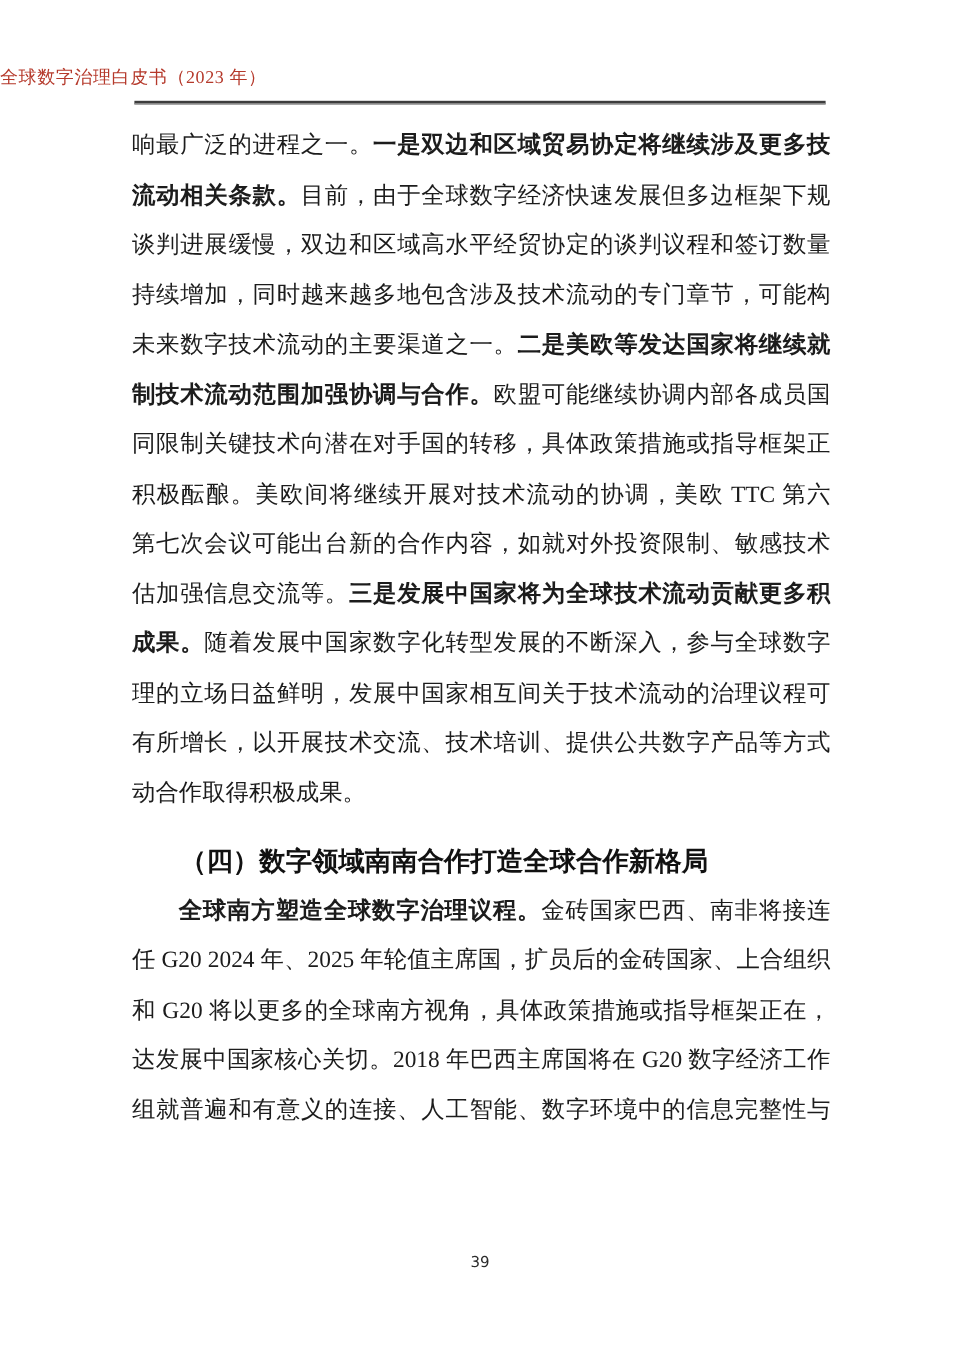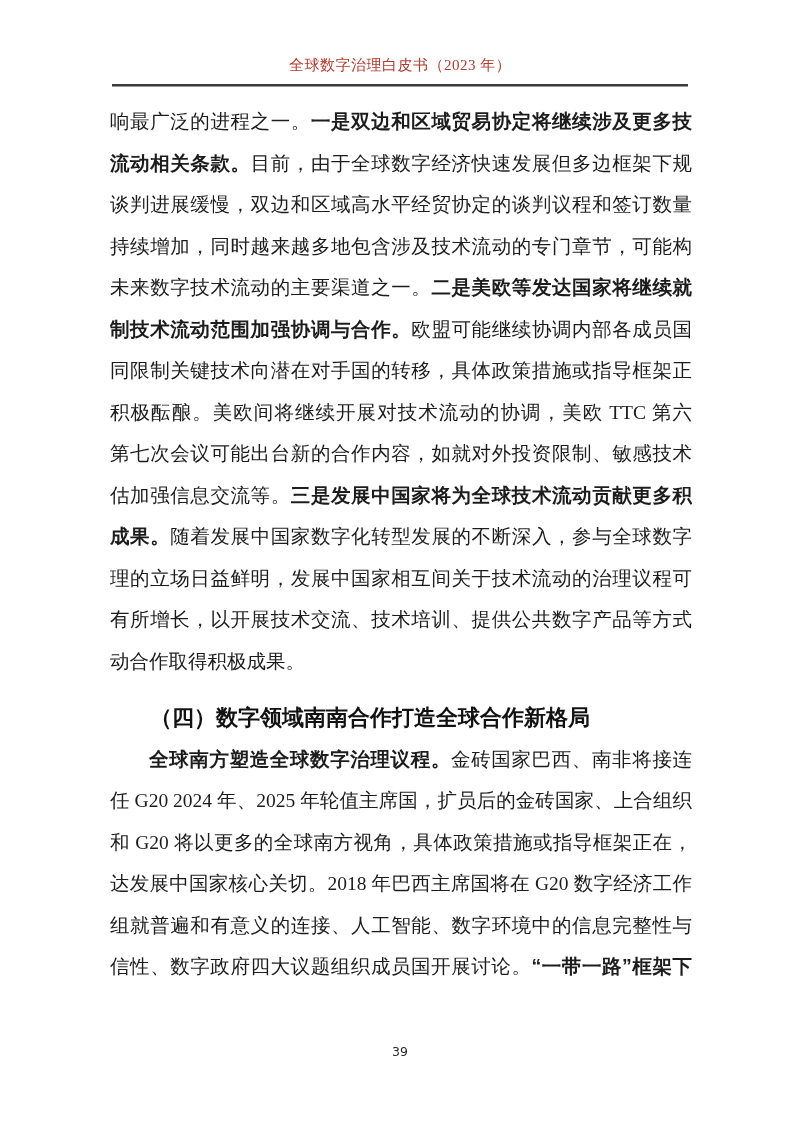--- a/index.html
+++ b/index.html
@@ -16,21 +16,21 @@
     overflow: hidden;
     font-family: "Liberation Serif", "DejaVu Serif", serif;
     color: #1c1c1c;
   }
   
   .header-title {
     position: absolute;
     top: 54px;
     left: 0;
     right: 0;
-    text-align: center;
+    text-align: left;
     font-size: 15px;
     line-height: 22px;
     color: #b5392b;
     letter-spacing: 0.5px;
   }
   .header-rule {
     position: absolute;
     top: 84px;
     left: 112px;
     width: 576px;
@@ -118,21 +118,20 @@
       </div>
 
     <h2 class="section-heading">（四）数字领域南南合作打造全球合作新格局</h2>
 
     <div class="para">
         <div class="line indent"><span class="seg bold">全球南方塑造全球数字治理议程。</span><span class="seg">金砖国家巴西、南非将接连担</span></div>
         <div class="line"><span class="seg">任 G20 2024 年、2025 年轮值主席国，扩员后的金砖国家、上合组织</span></div>
         <div class="line"><span class="seg">和 G20 将以更多的全球南方视角，具体政策措施或指导框架正在，表</span></div>
         <div class="line"><span class="seg">达发展中国家核心关切。2018 年巴西主席国将在 G20 数字经济工作</span></div>
         <div class="line"><span class="seg">组就普遍和有意义的连接、人工智能、数字环境中的信息完整性与可</span></div>
-        <div class="line"><span class="seg">信性、数字政府四大议题组织成员国开展讨论。</span><span class="seg bold">“一带一路”框架下</span></div>
       </div>
   </div>
 
   <div>
     <div class="page-number">39</div>
   </div>
 
 </div>
 
 </body></html>

